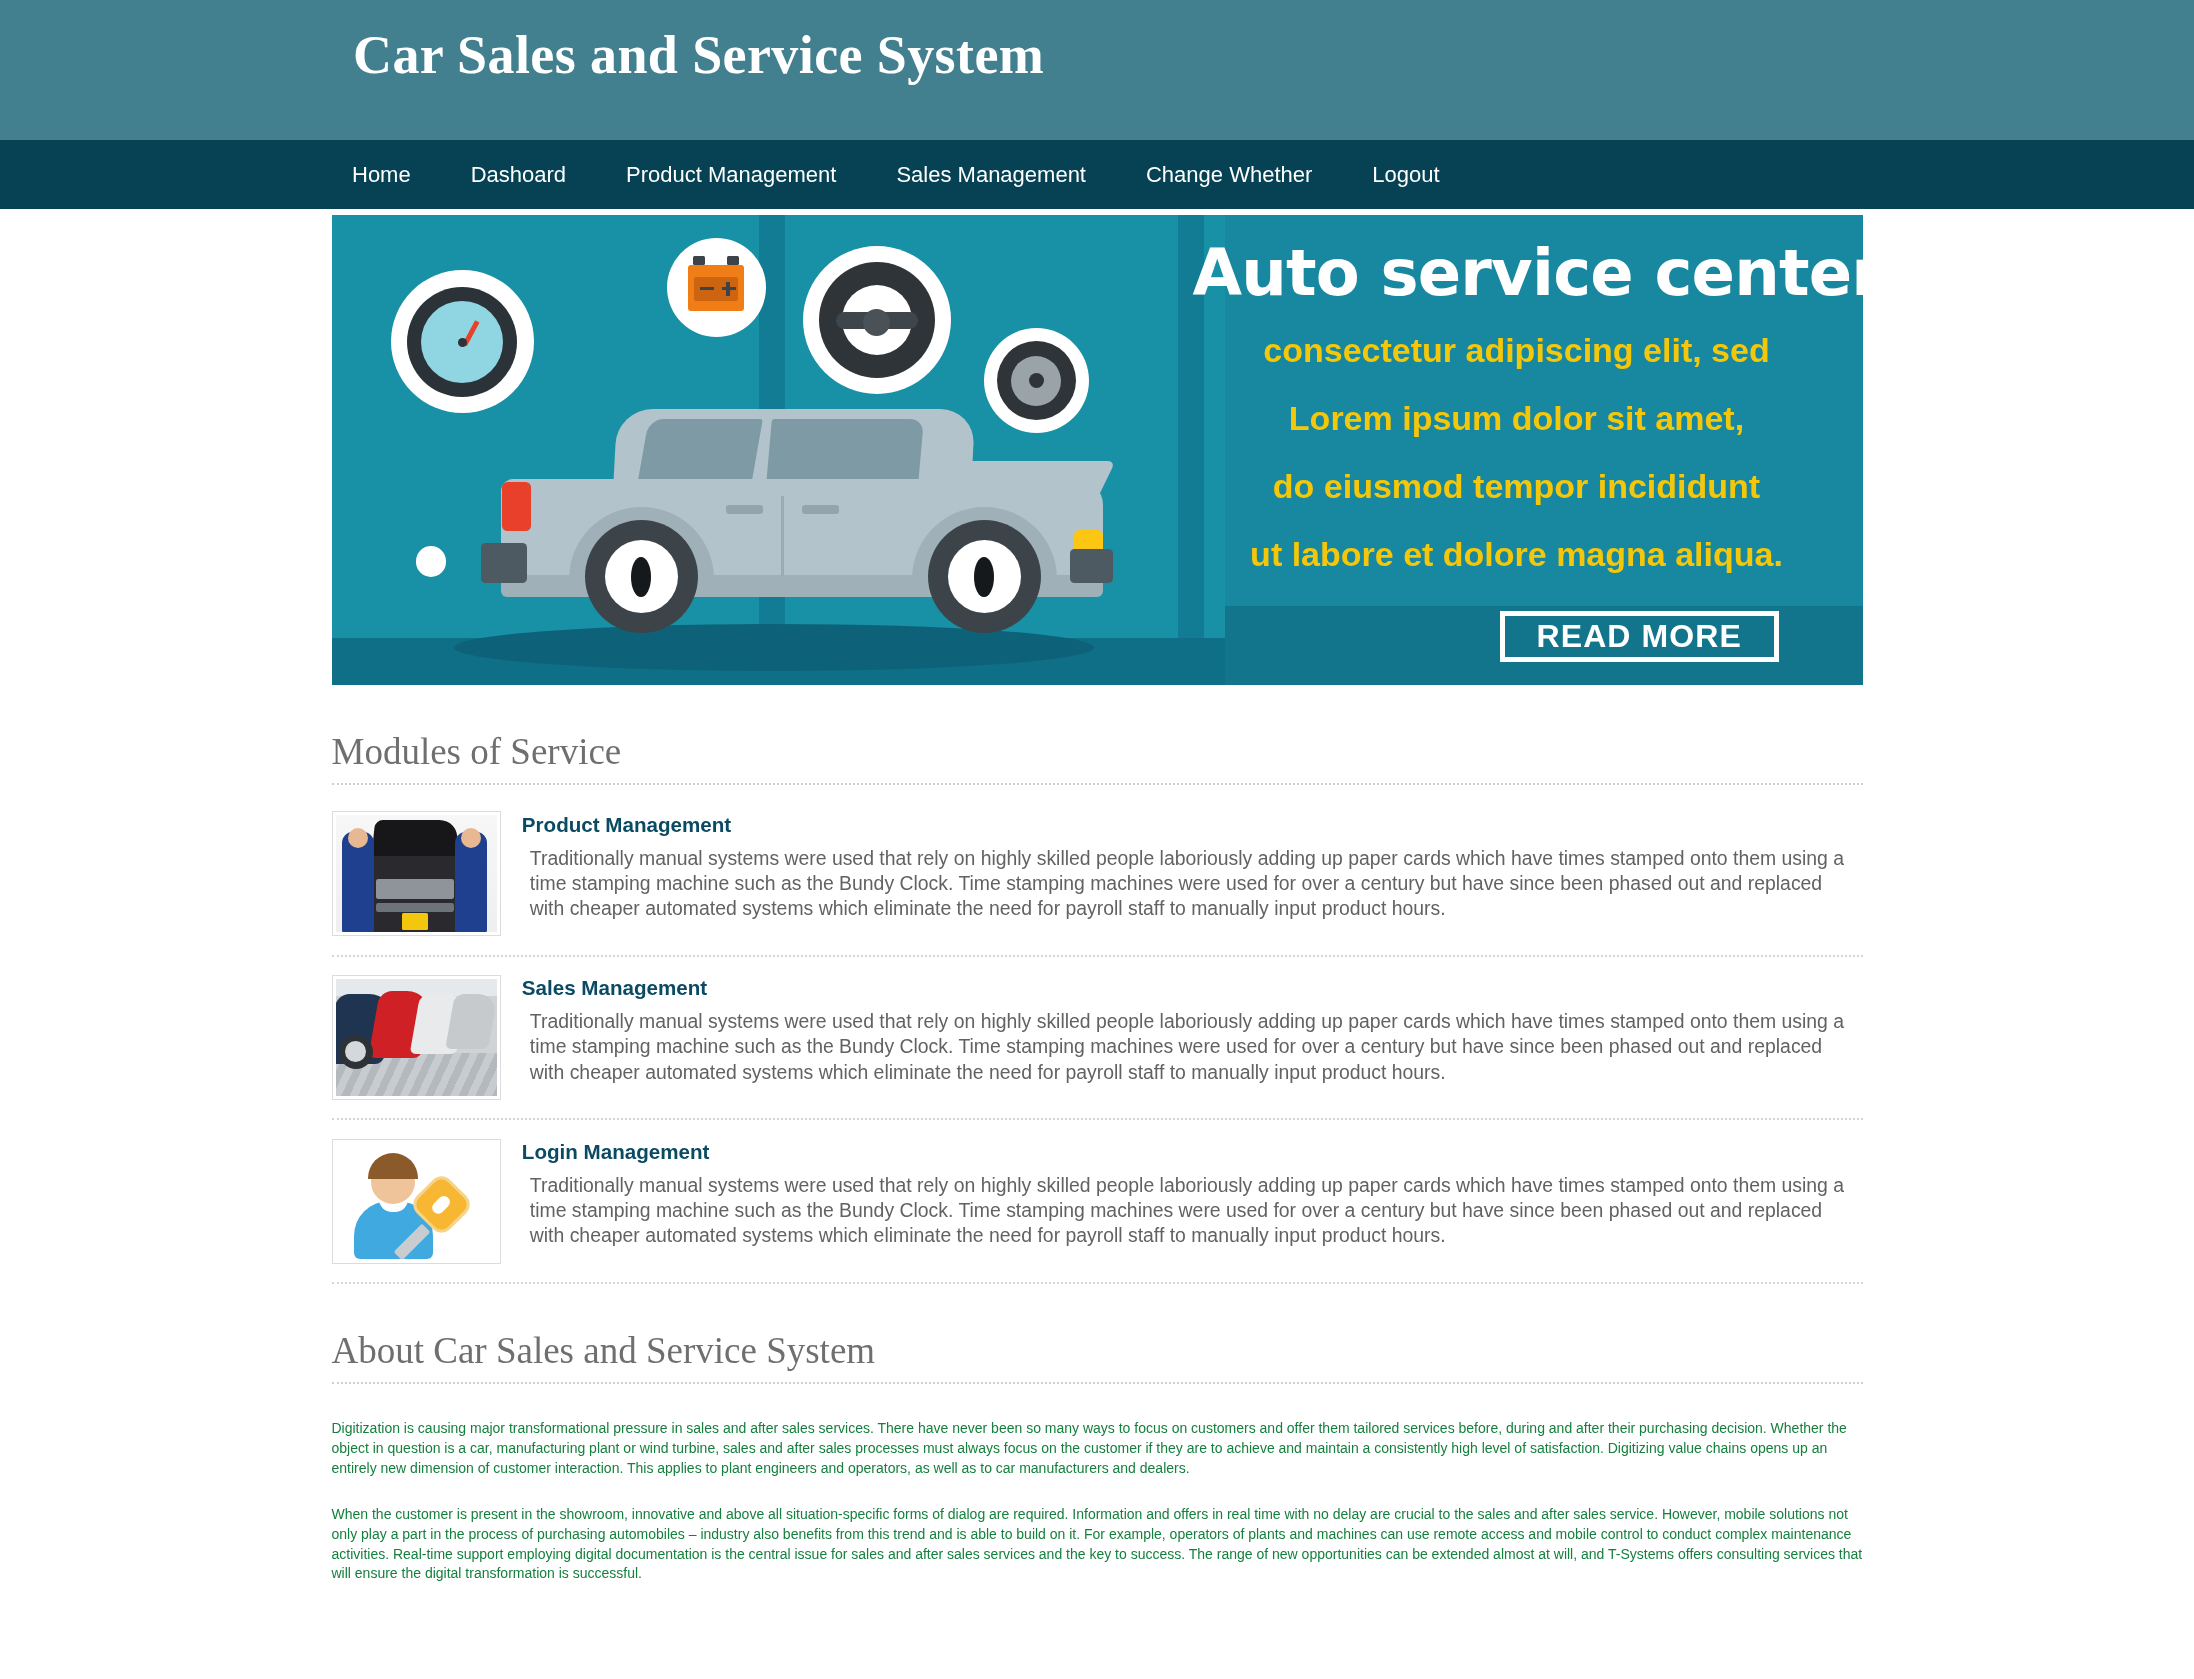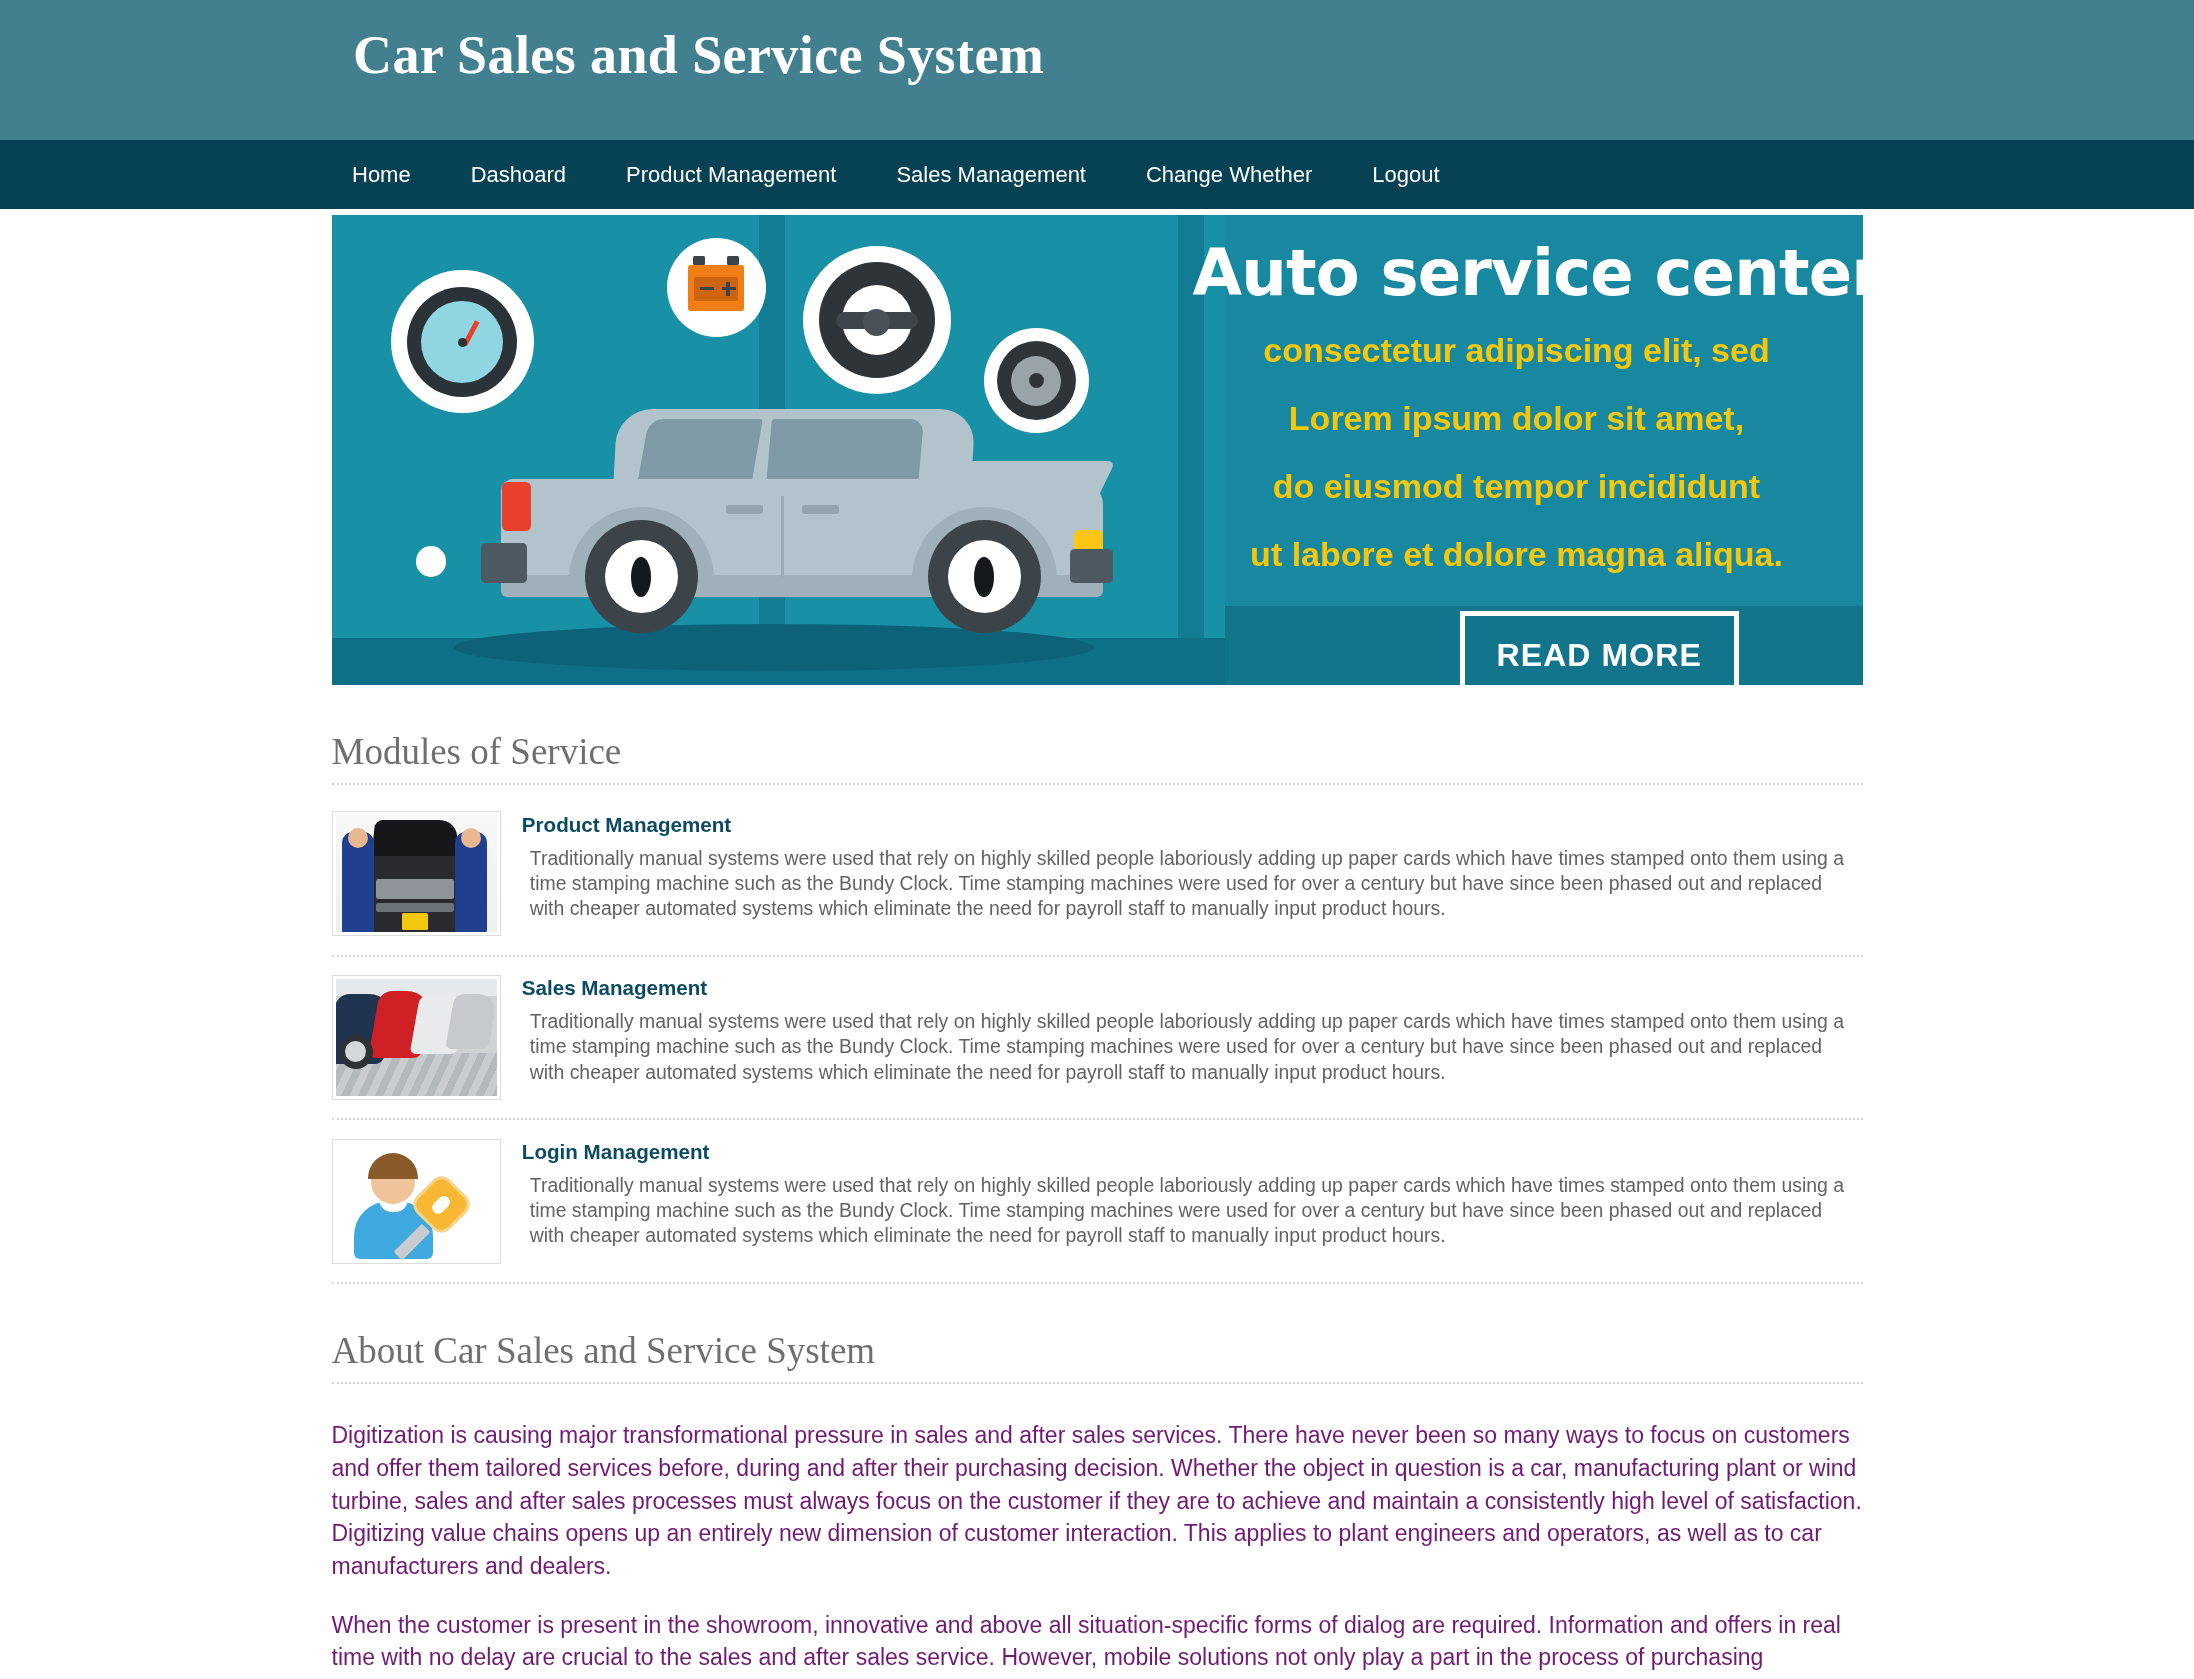--- a/index.html
+++ b/index.html
@@ -200,24 +200,24 @@
   .banner-h1{
     color:#ffffff; font-size:64px; font-weight:700; line-height:1.0;
     font-family:"DejaVu Sans", sans-serif; letter-spacing:-0.8px;
     margin:0; white-space:nowrap;
   }
   .banner-sub{
     color:#f5c70b; font-size:34px; font-weight:700; line-height:1.32;
     font-family:"Liberation Sans", sans-serif; margin:23px 0 0 0;
   }
   .read-more{
-    position:absolute; left:1128px; top:396px;
+    position:absolute; left:1168px; top:396px;
     border:5.3px solid #ffffff; color:#ffffff;
     font-size:32px; font-weight:700; letter-spacing:1.1px;
-    padding:21px 32px; background:transparent;
+    padding:2px 32px; background:transparent;
     font-family:"Liberation Sans", sans-serif; cursor:pointer;
     line-height:1.15;
   }
 
   
   .section-title{
     font-family:"Liberation Serif", serif;
     font-size:37px;
     color:#6f6f6f;
     font-weight:400;
@@ -282,21 +282,21 @@
     margin:0 0 4.6px 0; line-height:1.2;
   }
   .module-desc{
     color:#626262; font-size:19.4px; line-height:1.30; margin:8px;
     text-align:left;
   }
 
   
   .about{ margin-top:7.6px;}
   .about p{
-    color:#701a75; font-size:23px; line-height:1.42;
+    color:#15803d; font-size:14px; line-height:1.42;
     margin:0 0 26px 0;
   }
   .about .first{ margin-top:35px; }
   .about .last{ margin-bottom:29px;}
 </style>
 </head>
 <body>
 
 <header class="site-header">
   <div class="site-title">Car Sales and Service System</div>

